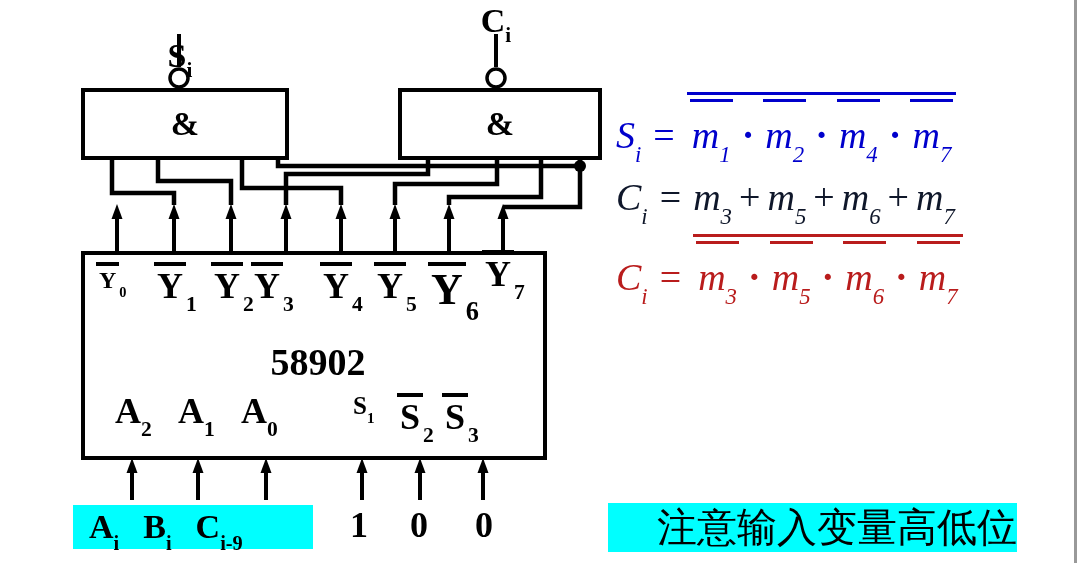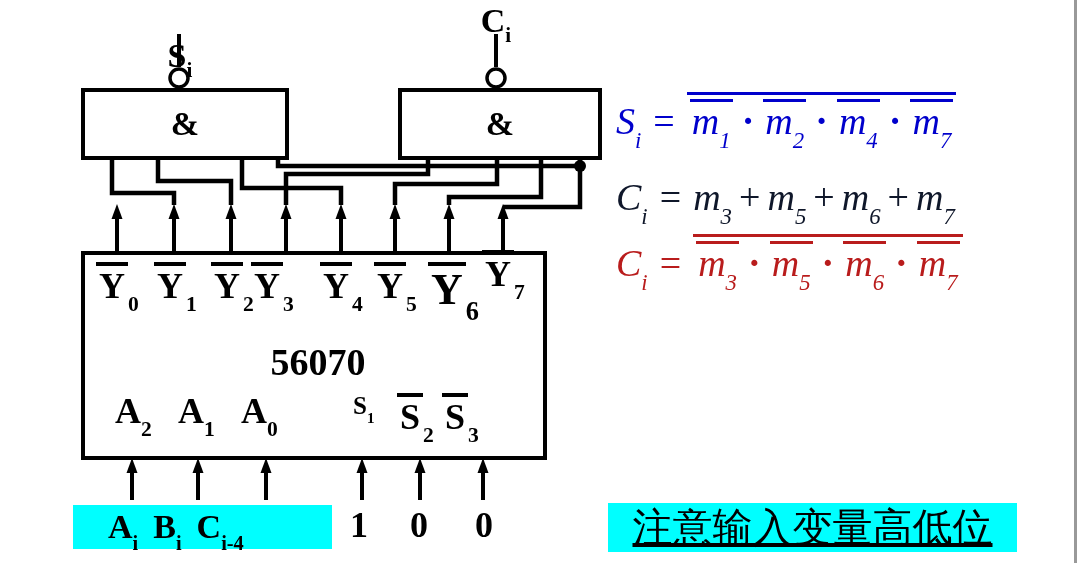--- a/index.html
+++ b/index.html
@@ -12,28 +12,28 @@
   .sbt{font-size:62%;line-height:0;position:relative;top:0.12em;}
   .ov{display:inline-block;border-top:4px solid #000;padding:2px 3px 0 3px;line-height:1;}
   
   .gate-label{position:absolute;display:flex;align-items:center;justify-content:center;
               font-weight:700;font-size:34px;}
   
   .formula{position:absolute;left:616px;font-size:38px;font-style:italic;line-height:1.15;}
   .f-eq{margin:0 12px;font-style:normal;}
   .plus{margin:0 7px;font-style:normal;}
   .oov{display:inline-block;border-top:3px solid currentColor;padding:4px 3px 0 3px;line-height:1;}
-  .tov{display:inline-block;border-top:3px solid currentColor;padding:0 2px 0 2px;line-height:1;}
+  .tov{display:inline-block;border-top:3px solid currentColor;padding:14px 2px 0 2px;line-height:1;}
   .dotc{margin:0 9px;font-style:normal;font-weight:700;}
   
   .hl{position:absolute;display:flex;align-items:center;}
-  .vars-box{left:73px;top:505px;width:224px;height:44px;padding-left:35px;gap:15px;
+  .vars-box{left:73px;top:505px;width:224px;height:44px;padding-left:16px;gap:24px;
             font-weight:700;font-size:34px;}
-  .note-box{left:608px;top:503px;width:409px;height:49px;justify-content:center;
-            font-family:"Liberation Sans", sans-serif;font-size:40px;font-weight:500;letter-spacing:0px;text-decoration:underline;}
+  .note-box{left:608px;top:503px;width:409px;height:49px;justify-content:flex-end;
+            font-family:"Liberation Sans", sans-serif;font-size:40px;font-weight:500;letter-spacing:0px;}
   .const{position:absolute;width:30px;text-align:center;top:504px;font-weight:700;font-size:36px;}
   svg{position:absolute;left:0;top:0;}
   .edge{position:absolute;right:1px;top:0;width:3px;height:563px;background:#999;}
 </style>
 </head>
 <body>
 
 <div class="canvas">
 
   <svg width="1078" height="563" viewBox="0 0 1078 563">
@@ -112,42 +112,42 @@
   <div class="lbl bold ctr" style="left:152px;top:4px;width:56px;font-size:34px;margin-top:35px;"><span>S</span><sub class="sbt">i</sub></div>
   <div class="lbl bold ctr" style="left:468px;top:4px;width:56px;font-size:34px;"><span>C</span><sub class="sbt">i</sub></div>
 
   <div class="gate-label" style="left:83px;top:92px;width:204px;height:64px;">
       <span>&amp;</span>
     </div>
   <div class="gate-label" style="left:400px;top:92px;width:200px;height:64px;">
       <span>&amp;</span>
     </div>
 
-  <div class="lbl bold" style="left:96px;top:262px;font-size:36px;"><span class="ov"><span>Y</span></span><sub class="sb">0</sub></div>
+  <div class="lbl bold" style="left:96px;top:262px;font-size:24px;"><span class="ov"><span>Y</span></span><sub class="sb">0</sub></div>
   <div class="lbl bold" style="left:154px;top:262px;font-size:36px;"><span class="ov"><span>Y</span></span><sub class="sb">1</sub></div>
   <div class="lbl bold" style="left:211px;top:262px;font-size:36px;"><span class="ov"><span>Y</span></span><sub class="sb">2</sub></div>
   <div class="lbl bold" style="left:251px;top:262px;font-size:36px;"><span class="ov"><span>Y</span></span><sub class="sb">3</sub></div>
   <div class="lbl bold" style="left:320px;top:262px;font-size:36px;"><span class="ov"><span>Y</span></span><sub class="sb">4</sub></div>
   <div class="lbl bold" style="left:374px;top:262px;font-size:36px;"><span class="ov"><span>Y</span></span><sub class="sb">5</sub></div>
   <div class="lbl bold" style="left:428px;top:262px;font-size:44px;"><span class="ov"><span>Y</span></span><sub class="sb">6</sub></div>
   <div class="lbl bold" style="left:482px;top:250px;font-size:36px;"><span class="ov"><span>Y</span></span><sub class="sb">7</sub></div>
 
-  <div class="lbl bold ctr" style="left:218px;top:343px;width:200px;font-size:38px;"><span>56070</span></div>
+  <div class="lbl bold ctr" style="left:218px;top:343px;width:200px;font-size:38px;"><span>58902</span></div>
 
   <div class="lbl bold" style="left:115px;top:393px;font-size:36px;"><span>A</span><sub class="sb">2</sub></div>
   <div class="lbl bold" style="left:178px;top:393px;font-size:36px;"><span>A</span><sub class="sb">1</sub></div>
   <div class="lbl bold" style="left:241px;top:393px;font-size:36px;"><span>A</span><sub class="sb">0</sub></div>
   <div class="lbl bold" style="left:353px;top:393px;font-size:25px;"><span>S</span><sub class="sb">1</sub></div>
   <div class="lbl bold" style="left:397px;top:393px;font-size:36px;"><span class="ov"><span>S</span></span><sub class="sb">2</sub></div>
   <div class="lbl bold" style="left:442px;top:393px;font-size:36px;"><span class="ov"><span>S</span></span><sub class="sb">3</sub></div>
 
   <div class="hl vars-box" style="background:#00ffff;">
     <span><span>A</span><sub class="sb">i</sub></span>
     <span><span>B</span><sub class="sb">i</sub></span>
-    <span><span>C</span><sub class="sb">i-4</sub></span>
+    <span><span>C</span><sub class="sb">i-9</sub></span>
   </div>
 
   <div class="const" style="left:344px;"><span>1</span></div>
   <div class="const" style="left:404px;"><span>0</span></div>
   <div class="const" style="left:469px;"><span>0</span></div>
 
 
   <div class="formula" style="top:92px;color:#0000cc;">
     <span><i>S</i><sub class="sb"><i>i</i></sub></span><span class="f-eq">=</span><span class="oov"><span class="tov"><i>m</i><sub class="sb">1</sub></span><span class="dotc">·</span><span class="tov"><i>m</i><sub class="sb">2</sub></span><span class="dotc">·</span><span class="tov"><i>m</i><sub class="sb">4</sub></span><span class="dotc">·</span><span class="tov"><i>m</i><sub class="sb">7</sub></span></span>
   </div>

